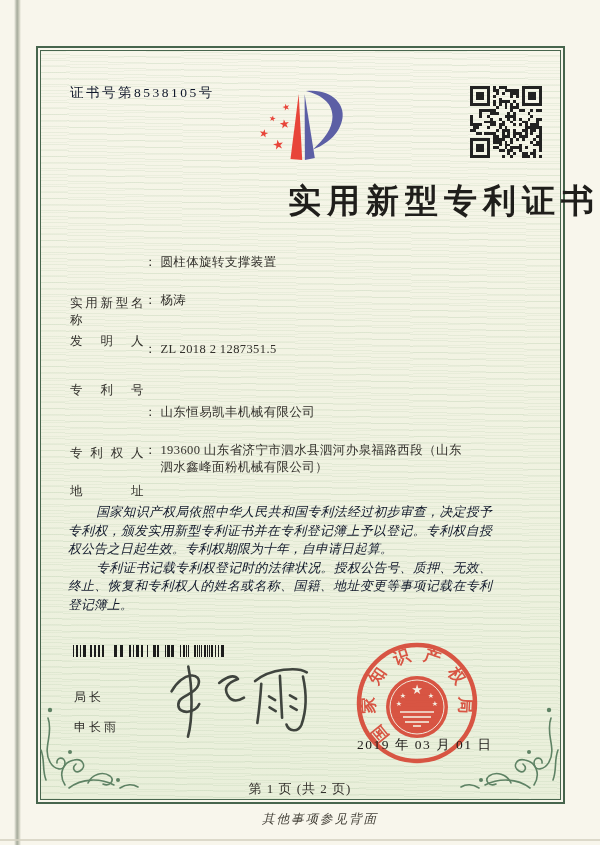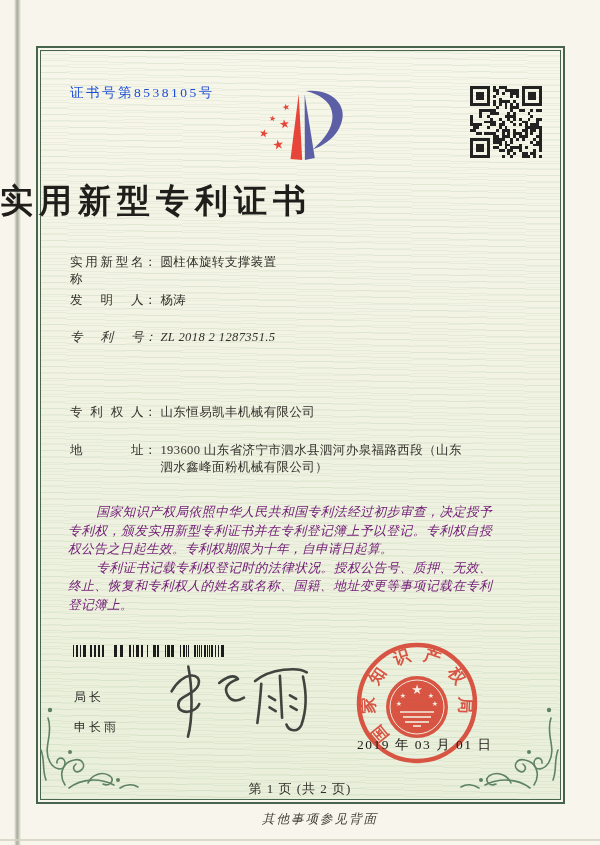--- a/index.html
+++ b/index.html
@@ -13,35 +13,35 @@
 
   
   .frame{position:absolute;left:40px;top:50px;width:519px;height:748px;
          border:1px solid #47654d;outline:2px solid #47654d;outline-offset:2px;
          background:
            repeating-linear-gradient(1.5deg, rgba(140,176,132,.13) 0 1px, transparent 1px 6px),
            repeating-linear-gradient(-1deg, rgba(140,176,132,.09) 0 1px, transparent 1px 7px),
            linear-gradient(180deg,#f7f6ea 0%,#f2f3e3 40%,#e9efda 100%);}
 
   .abs{position:absolute;}
-  .cert-no{left:70px;top:84px;font-size:13.5px;letter-spacing:2.5px;color:#1d4ed8;}
+  .cert-no{left:70px;top:84px;font-size:13.5px;letter-spacing:2.5px;color:#0f172a;}
   .logo{left:248px;top:85px;width:110px;height:95px;}
   .qr{left:470px;top:86px;width:72px;height:72px;}
-  .title{left:0;right:0;top:179px;text-align:left;font-size:33px;font-weight:bold;
+  .title{left:0;right:0;top:179px;text-align:right;font-size:33px;font-weight:bold;
          letter-spacing:6px;color:#1f1e1b;}
 
   .row{position:absolute;left:70px;font-size:12.5px;letter-spacing:.4px;color:#33312c;line-height:17px;}
-  .lbl{display:inline-block;width:74px;text-align:justify;text-align-last:justify;vertical-align:top;}
+  .lbl{display:inline-block;width:74px;text-align:justify;text-align-last:justify;vertical-align:top;margin-top:41px;}
   .colon{vertical-align:top;}
   .val{display:inline-block;vertical-align:top;}
   .val-addr{width:312px;}
   .grant-no{position:absolute;left:215px;top:0;white-space:nowrap;}
 
   .paras{left:68px;top:503px;width:424px;font-size:12.8px;line-height:18.6px;
-         font-style:italic;text-align:justify;color:#701a75;letter-spacing:.2px;}
+         font-style:italic;text-align:justify;color:#0f172a;letter-spacing:.2px;}
   .paras p{margin:0;text-indent:2.2em;}
 
   .barcode{left:73px;top:645px;width:152px;height:12px;}
   .director{left:74px;top:682px;font-size:12px;line-height:30px;letter-spacing:3px;color:#2b2a26;}
   .sig{left:158px;top:648px;width:160px;height:100px;}
 
   .seal{left:352px;top:638px;width:130px;height:130px;}
   .seal-date{left:357px;top:736px;font-size:13.5px;letter-spacing:1.5px;color:#1d1b18;}
 
   .pageinfo{left:0;right:0;top:780px;text-align:center;font-size:13px;letter-spacing:1px;color:#33312c;}
@@ -92,21 +92,21 @@
   <div class="abs title">实用新型专利证书</div>
 
   <div class="row" style="top:254px;">
     <span class="lbl">实用新型名称</span><span class="colon">：</span>
     <span class="val">圆柱体旋转支撑装置</span>
   </div>
   <div class="row" style="top:292px;">
     <span class="lbl">发明人</span><span class="colon">：</span>
     <span class="val">杨涛</span>
   </div>
-  <div class="row" style="top:329px;font-style:italic;">
+  <div class="row" style="top:341px;">
     <span class="lbl">专利号</span><span class="colon">：</span>
     <span class="val">ZL 2018 2 1287351.5</span>
   </div>
   <div class="row" style="top:404px;">
     <span class="lbl">专利权人</span><span class="colon">：</span>
     <span class="val">山东恒易凯丰机械有限公司</span>
   </div>
   <div class="row" style="top:442px;">
     <span class="lbl">地址</span><span class="colon">：</span>
     <span class="val val-addr">193600 山东省济宁市泗水县泗河办泉福路西段（山东泗水鑫峰面粉机械有限公司）</span>

